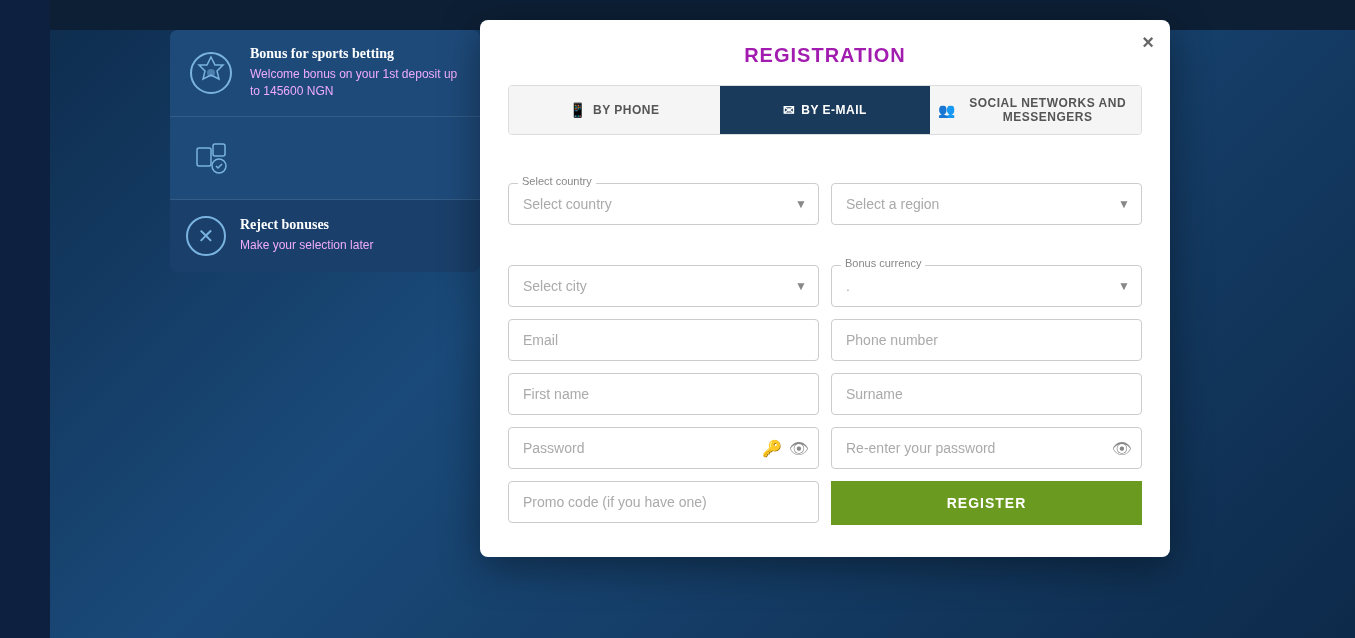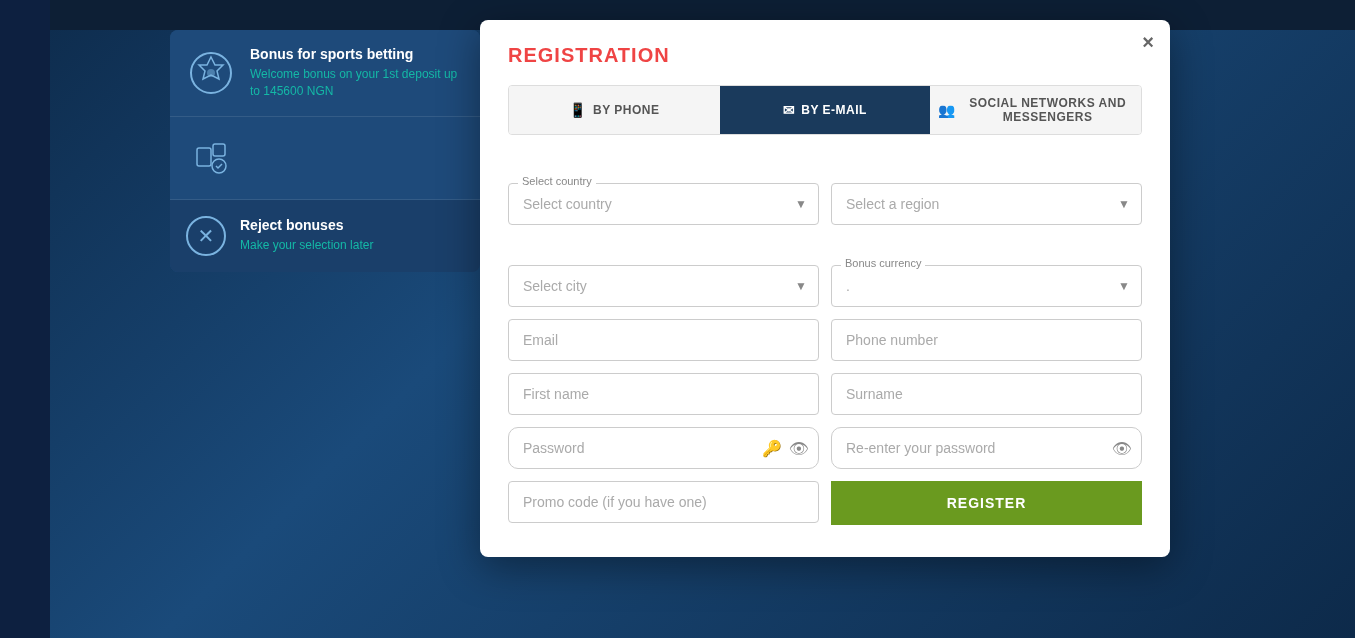--- a/index.html
+++ b/index.html
@@ -56,25 +56,26 @@
 
     .bonus-item-sports { background: #1e4a7a; }
     .bonus-item-casino { background: #1e4a7a; }
     .bonus-item-reject { background: #1a3f6a; }
 
     .bonus-title {
       font-weight: bold;
       font-size: 14px;
       color: white;
       margin-bottom: 4px;
+      font-family: Liberation Serif, serif;
     }
 
     .bonus-desc {
       font-size: 12px;
-      color: #14b8a6;
+      color: #f0abfc;
       line-height: 1.4;
     }
 
     .reject-icon {
       width: 40px;
       height: 40px;
       border-radius: 50%;
       border: 2px solid #7ab3e0;
       display: flex;
       align-items: center;
@@ -105,24 +106,24 @@
       font-size: 20px;
       color: #666;
       cursor: pointer;
       background: none;
       border: none;
       font-weight: bold;
       line-height: 1;
     }
 
     .modal-title {
-      text-align: left;
+      text-align: center;
       font-size: 20px;
       font-weight: bold;
-      color: #ef4444;
+      color: #a21caf;
       letter-spacing: 1px;
       margin-bottom: 18px;
     }
 
     
     .tabs {
       display: flex;
       margin-bottom: 20px;
       border: 1px solid #ddd;
       border-radius: 4px;
@@ -215,21 +216,20 @@
       background: white;
       padding: 0 4px;
     }
 
     .password-input-wrapper {
       position: relative;
     }
 
     .password-input-wrapper .form-input {
       padding-right: 60px;
-      border-radius: 10px;
     }
 
     .pwd-icons {
       position: absolute;
       right: 10px;
       top: 50%;
       transform: translateY(-50%);
       display: flex;
       gap: 6px;
       color: #888;

